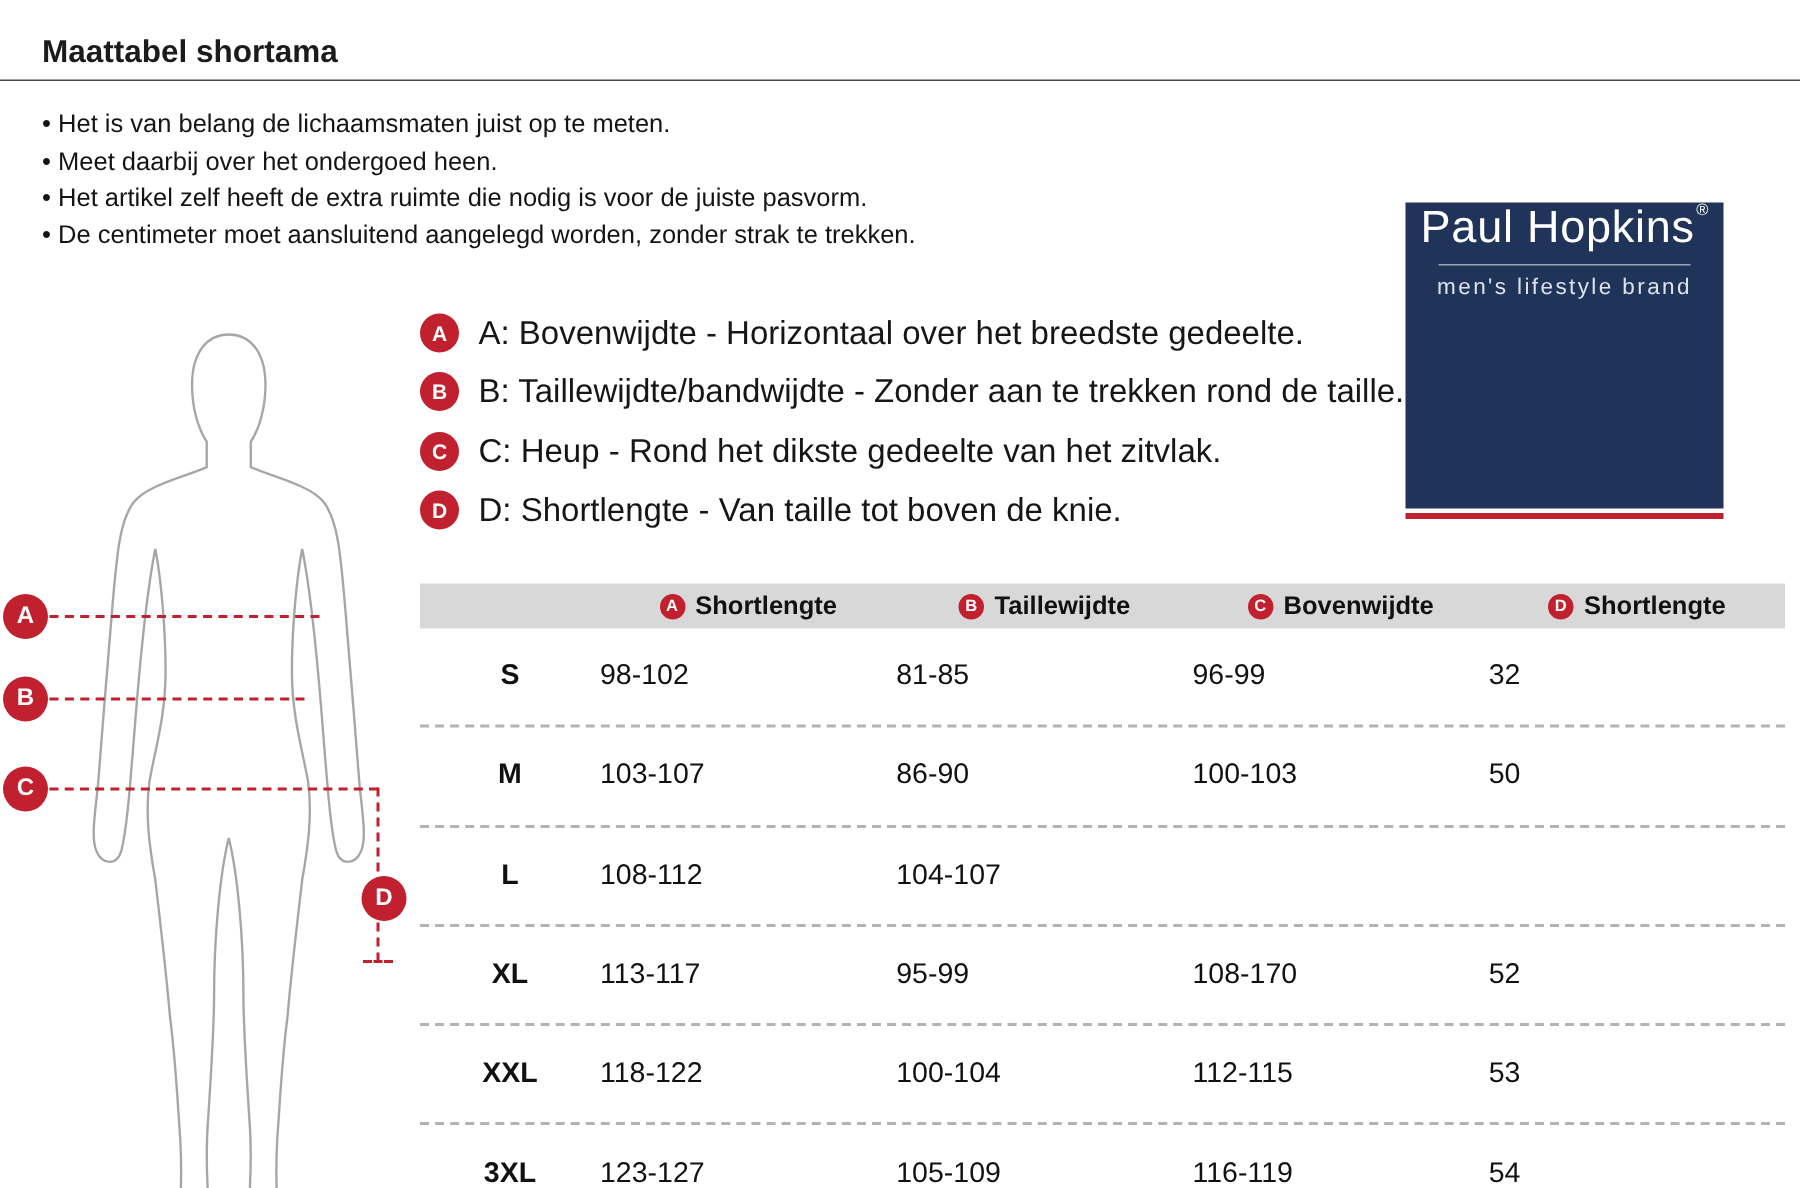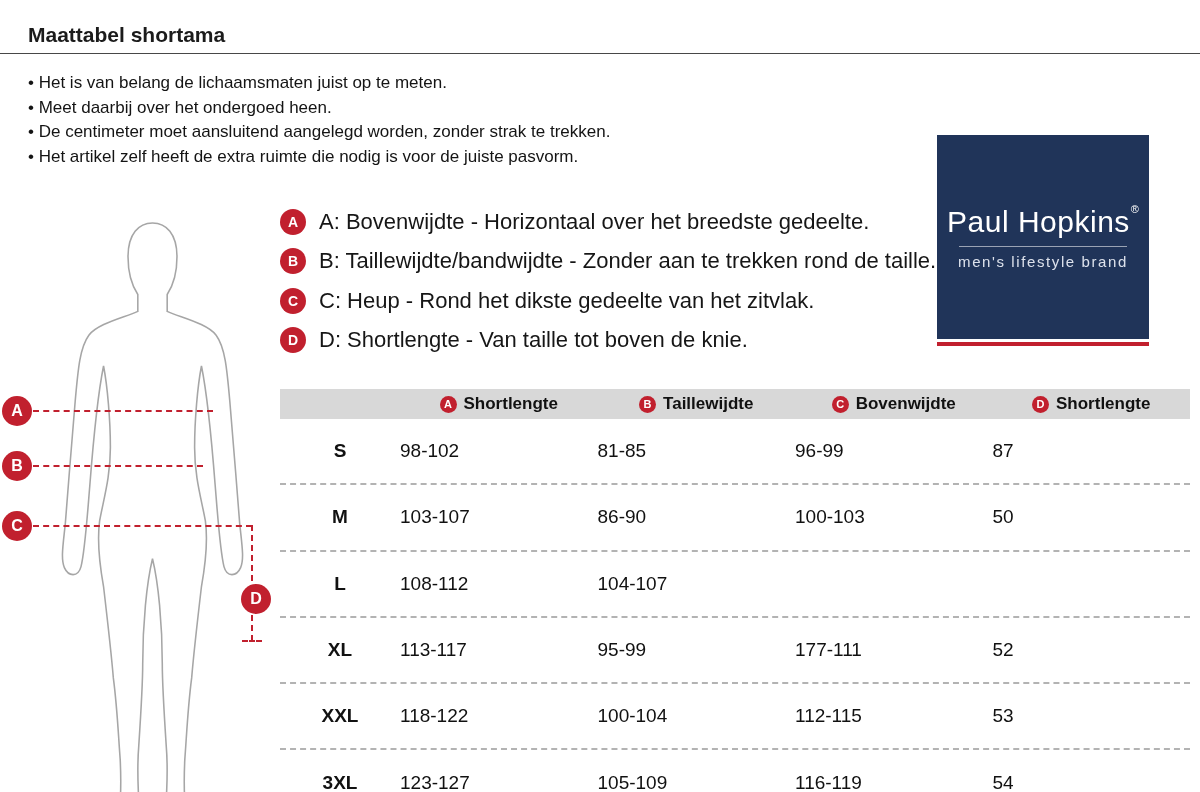--- a/index.html
+++ b/index.html
@@ -27,21 +27,21 @@
 
   
   .legend{position:absolute;left:280px;top:188px;}
   .legend-row{display:flex;align-items:center;height:26px;margin-bottom:13.4px;}
   .legend-badge{width:26px;height:26px;border-radius:50%;background:var(--red);color:#fff;
     font-weight:bold;font-size:14px;display:flex;align-items:center;justify-content:center;flex:0 0 26px;}
   .legend-text{margin-left:13px;font-size:22px;color:#161616;}
 
   
   .brand{position:absolute;left:937px;top:114px;width:212px;height:204px;background:var(--navy);
-    display:flex;flex-direction:column;align-items:center;justify-content:center;}
+    display:flex;flex-direction:column;align-items:center;justify-content:flex-start;}
   .brand-name{color:#fff;font-size:30px;letter-spacing:0.5px;}
   .brand-reg{color:#fff;font-size:11px;vertical-align:super;position:relative;top:-12px;margin-left:1px;}
   .brand-rule{width:168px;height:1px;background:rgba(255,255,255,0.55);margin:7px 0 6px 0;}
   .brand-tagline{color:#dde2ec;font-size:15px;letter-spacing:1.6px;}
   .brand-underline{position:absolute;left:937px;top:321px;width:212px;height:4px;background:var(--red);}
 
   
   .size-table{position:absolute;left:280px;top:368px;width:910px;}
   .t-header{display:grid;grid-template-columns:120px 1fr 1fr 1fr 1fr;height:30px;
     background:var(--header_gray);align-items:center;}
@@ -57,22 +57,22 @@
 <body>
 
 <div class="page">
 
   <h1 class="page-title">Maattabel shortama</h1>
   <div class="title-rule"></div>
 
   <ul class="notes">
     <li>Het is van belang de lichaamsmaten juist op te meten.</li>
     <li>Meet daarbij over het ondergoed heen.</li>
+    <li>Het artikel zelf heeft de extra ruimte die nodig is voor de juiste pasvorm.</li>
     <li>De centimeter moet aansluitend aangelegd worden, zonder strak te trekken.</li>
-    <li>Het artikel zelf heeft de extra ruimte die nodig is voor de juiste pasvorm.</li>
   </ul>
 
   <svg class="figure-svg" viewBox="0 0 240 600" preserveAspectRatio="none" aria-hidden="true">
     <path d="M120 6 C106 6 95 17 95 40 C95 55 99 69 105 78 L105 95
       C92 101 64 107 55 119 C46 131 44 152 41 186 C38 224 34 268 31 308
       C29 328 26 344 30 353 C34 362 44 363 47 352 C51 336 53 306 56 270
       C59 232 63 184 70 150 C74 170 77 205 77 232 C77 262 70 284 66 306
       C63 328 66 350 70 372 C75 414 78 440 80 464 C84 494 85 520 87 546
       C88 566 88 582 86 600 L107 600 C105 576 104 556 106 532
       C108 502 110 472 110 450 C110 410 114 368 120 344
@@ -143,39 +143,39 @@
         <span class="t-head-badge">D</span>
         <span>Shortlengte</span>
       </div>
     </div>
 
     <div class="t-row">
       <div class="t-size">S</div>
       <div class="t-val">98-102</div>
       <div class="t-val">81-85</div>
       <div class="t-val">96-99</div>
-      <div class="t-val">87</div>
+      <div class="t-val">32</div>
     </div>
     <div class="t-row">
       <div class="t-size">M</div>
       <div class="t-val">103-107</div>
       <div class="t-val">86-90</div>
       <div class="t-val">100-103</div>
       <div class="t-val">50</div>
     </div>
     <div class="t-row">
       <div class="t-size">L</div>
       <div class="t-val">108-112</div>
       <div class="t-val">104-107</div>
     </div>
     <div class="t-row">
       <div class="t-size">XL</div>
       <div class="t-val">113-117</div>
       <div class="t-val">95-99</div>
-      <div class="t-val">177-111</div>
+      <div class="t-val">108-170</div>
       <div class="t-val">52</div>
     </div>
     <div class="t-row">
       <div class="t-size">XXL</div>
       <div class="t-val">118-122</div>
       <div class="t-val">100-104</div>
       <div class="t-val">112-115</div>
       <div class="t-val">53</div>
     </div>
     <div class="t-row">

